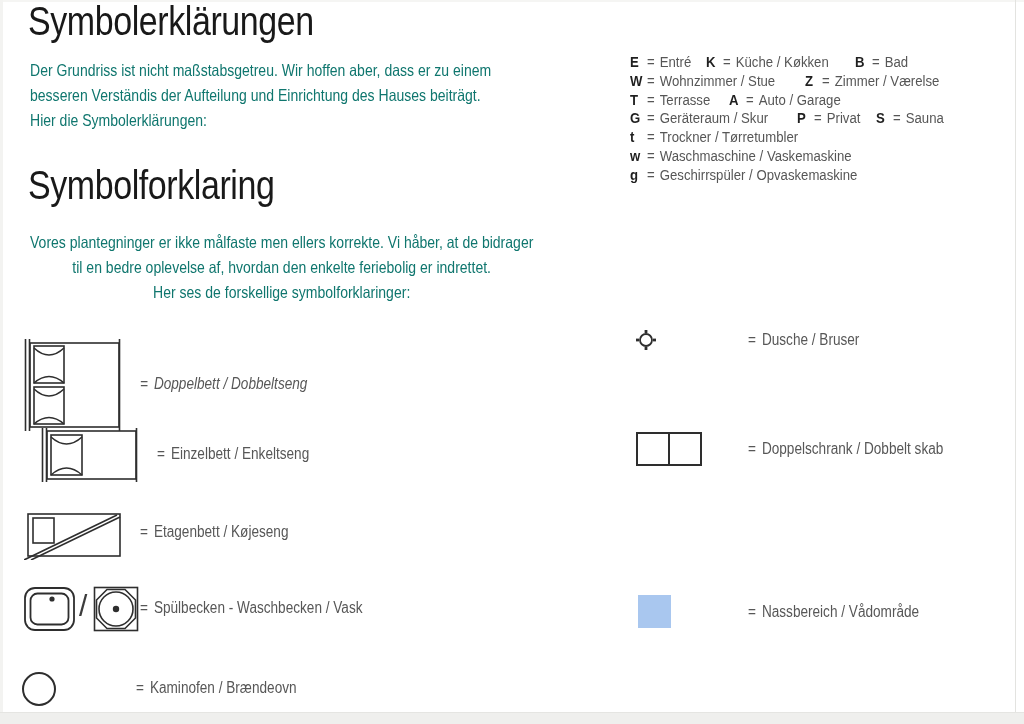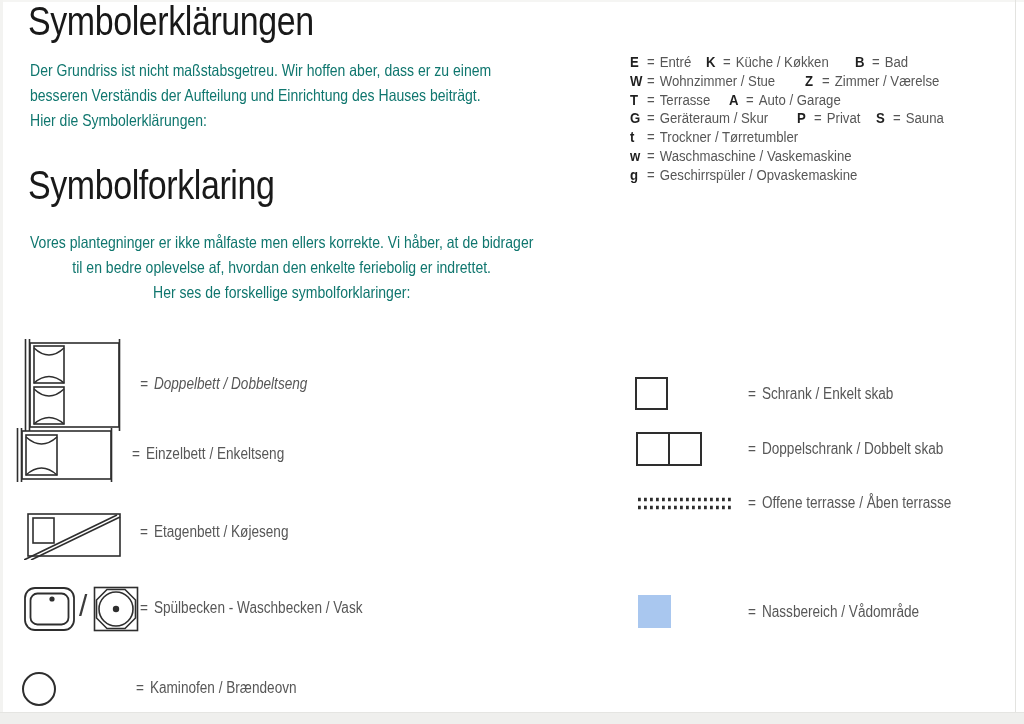--- a/index.html
+++ b/index.html
@@ -96,21 +96,21 @@
         <path d="M10,9 Q25,23 40,9"></path>
         <path d="M10,44 Q25,31 40,44"></path>
         <rect x="10" y="48" width="30" height="37"></rect>
         <path d="M10,50 Q25,64 40,50"></path>
         <path d="M10,85 Q25,72 40,85"></path>
       </g>
     </svg>
     <div class="slabel" style="left:116px; top:36px;"><span class="eq">=</span><span>Doppelbett / Dobbeltseng</span></div>
   </div>
 
-  <div class="srow" style="left:16px; top:428px; width:520px; height:54px;padding-left:12px;">
+  <div class="srow" style="left:41px; top:428px; width:520px; height:54px;padding-left:12px;">
     <svg class="icon" style="left:0; top:0;" width="100" height="54" viewBox="0 0 100 54">
       <g stroke-width="1.6">
         <line x1="1.5" y1="0" x2="1.5" y2="54"></line>
         <line x1="5.5" y1="0" x2="5.5" y2="54"></line>
         <rect x="6" y="3" width="89" height="48"></rect>
         <line x1="95.5" y1="0" x2="95.5" y2="54"></line>
         <rect x="10" y="7" width="31" height="40"></rect>
         <path d="M10,9 Q25.5,23 41,9"></path>
         <path d="M10,47 Q25.5,33 41,47"></path>
       </g>
@@ -150,45 +150,42 @@
     <div class="slabel" style="left:116px; top:16px;"><span class="eq">=</span><span>Spülbecken - Waschbecken / Vask</span></div>
   </div>
 
   <div class="srow" style="left:20px; top:671px; width:520px; height:36px;">
     <svg class="icon" style="left:0; top:0;" width="38" height="38" viewBox="0 0 38 38">
       <circle cx="19" cy="18" r="16" stroke-width="2"></circle>
     </svg>
     <div class="slabel" style="left:116px; top:8px;"><span class="eq">=</span><span>Kaminofen / Brændeovn</span></div>
   </div>
 
+  <div class="srow" style="left:636px; top:330px; width:388px; height:20px;">
+    <svg class="icon" style="left:0; top:0;" width="20" height="20" viewBox="0 0 20 20">
+      <circle cx="10" cy="10" r="6" stroke-width="1.8"></circle>
+      <rect class="fill" x="8.6" y="0" width="2.8" height="3"></rect>
+      <rect class="fill" x="8.6" y="17" width="2.8" height="3"></rect>
+      <rect class="fill" x="0" y="8.6" width="3" height="2.8"></rect>
+      <rect class="fill" x="17" y="8.6" width="3" height="2.8"></rect>
+    </svg>
+    <div class="slabel" style="left:112px; top:1px;"><span class="eq">=</span><span>Dusche / Bruser</span></div>
+  </div>
 
-  <div class="srow" style="left:635px; top:377px; width:389px; height:34px;">
-    <div class="box-single" style="left:0; top:0;"></div>
-    <div class="slabel" style="left:113px; top:8px;"><span class="eq">=</span><span>Schrank / Enkelt skab</span></div>
-  </div>
 
   <div class="srow" style="left:636px; top:432px; width:312px; height:34px;">
     <svg class="icon" style="left:0; top:0;" width="66" height="34" viewBox="0 0 66 34">
       <g stroke-width="2">
         <rect x="1" y="1" width="64" height="32"></rect>
         <line x1="33" y1="1" x2="33" y2="33"></line>
       </g>
     </svg>
     <div class="slabel" style="left:112px; top:8px;"><span class="eq">=</span><span>Doppelschrank / Dobbelt skab</span></div>
   </div>
 
-  <div class="srow" style="left:637px; top:495px; width:387px; height:16px;">
-    <svg class="icon" style="left:0; top:1px;" width="96" height="15" viewBox="0 0 96 15">
-      <g stroke-width="3.4" stroke-dasharray="2.8 3.2">
-        <line x1="1" y1="3.5" x2="95" y2="3.5"></line>
-        <line x1="1" y1="11.5" x2="95" y2="11.5"></line>
-      </g>
-    </svg>
-    <div class="slabel" style="left:111px; top:-1px;"><span class="eq">=</span><span>Offene terrasse / Åben terrasse</span></div>
-  </div>
 
 
   <div class="srow" style="left:638px; top:595px; width:464px; height:34px;">
     <div class="swatch" style="left: 0px; top: 0px; background: rgb(169, 199, 239);"></div>
     <div class="slabel" style="left:110px; top:8px;"><span class="eq">=</span><span>Nassbereich / Vådområde</span></div>
   </div>
 
 
 </div>
 

